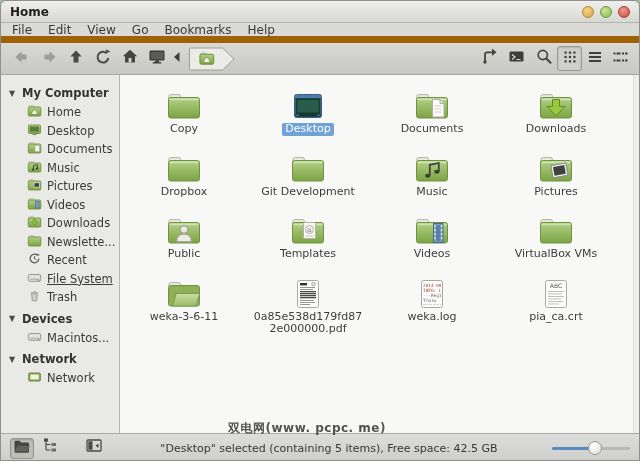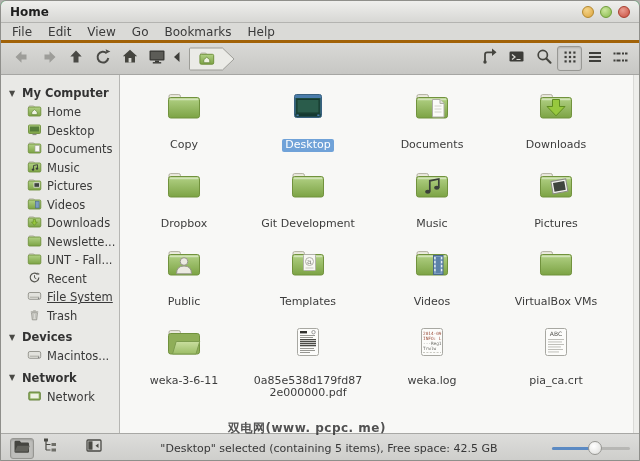--- a/index.html
+++ b/index.html
@@ -8,21 +8,21 @@
             background:#86efac; overflow:hidden; border-radius:6px 6px 0 0; }
   
   .titlebar { height:22px; display:flex; align-items:center; padding:0 9px;
               background:linear-gradient(#efefed,#d7d7d4); border-bottom:1px solid #b3b3b0;
               border-radius:5px 5px 0 0; }
   .title { font-size:12px; font-weight:bold; color:#1e1e1e; }
   .winbtns { margin-left:auto; display:flex; gap:6px; }
   .orb { width:12px; height:12px; border-radius:50%; }
   
   .menubar { height:20px; background:#dadad7; display:flex; align-items:center;
-             padding-left:3px; border-bottom:3px solid #a16207; }
+             padding-left:3px; border-bottom:7px solid #a16207; }
   .menuitem { font-size:12px; color:#3a3a3a; padding:1px 8px; cursor:default; }
   
   .toolbar { height:32px; background:linear-gradient(#d9d9d6,#c7c7c4);
              border-bottom:1px solid #a6a6a3; display:flex; align-items:center; padding:0 7px; }
   .tbtn { width:27px; height:25px; display:flex; align-items:center; justify-content:center; border-radius:3px; }
   .tbtn.narrow { width:14px; }
   .viewbtn { width:25px; height:25px; display:flex; align-items:center; justify-content:center; border-radius:3px; }
   .viewbtn.active { background:#cfcfcc; border:1px solid #989894; box-shadow:inset 0 1px 2px rgba(0,0,0,.15); }
   .crumb { margin-left:5px; position:relative; width:48px; height:26px; }
   .tspacer { flex:1; }
@@ -34,21 +34,21 @@
                font-size:11.5px; font-weight:bold; color:#333; margin-top:2px; }
   .sb-header .exp { font-size:8px; color:#4a4a46; width:13px; }
   .sb-item { display:flex; align-items:center; height:18.5px; padding-left:26px;
              font-size:11.5px; color:#3a3a3a; white-space:nowrap; }
   .sb-item svg { margin-right:5px; flex:none; }
   .sb-item.underline span { text-decoration:underline; }
   .main { flex:1; position:relative; background:#f8f8f6; padding:12px 0 0 2px; overflow:hidden; }
   .grid { display:grid; grid-template-columns:repeat(4,124px); row-gap:14px; }
   .cell { width:124px; display:flex; flex-direction:column; align-items:center; }
   .cell .icn { height:34px; display:flex; align-items:flex-end; justify-content:center; }
-  .cell .lbl { margin-top:18px; font-size:11px; line-height:12.5px; color:#3c3c3c;
+  .cell .lbl { margin-top:2px; font-size:11px; line-height:12.5px; color:#3c3c3c;
                text-align:center; max-width:112px; overflow-wrap:anywhere; }
   .cell.selected .lbl { background:#70a2d8; color:#fff; border-radius:2px; padding:0 3px; }
   .vscroll { position:absolute; right:0; top:0; bottom:0; width:6px; background:#eeeeeb; border-left:1px solid #dadad7; }
   
   .statusbar { height:29px; display:flex; align-items:center; gap:5px;
                background:linear-gradient(#dddddb,#cdcdca); border-top:1px solid #a8a8a5; padding:0 9px; }
   .sbtn { width:24px; height:21px; display:flex; align-items:center; justify-content:center; border-radius:3px; }
   .sbtn.pressed { background:#bebebb; border:1px solid #969692; box-shadow:inset 0 1px 2px rgba(0,0,0,.18); }
   .sbtn.gap { margin-left:14px; }
   .statustext { flex:1; text-align:center; font-size:11px; color:#373737; }
@@ -269,27 +269,20 @@
         </div>
         <div class="sb-item">
           <span><svg width="15" height="13" viewBox="0 0 15 13">
               <path d="M1.8 4 V2.9 q0-1 1-1 h3.8 l1 1.2" fill="#ecebdf" stroke="#a8a69a" stroke-width=".8"></path>
               <rect x="1.3" y="3" width="12.5" height="9" rx="1.2" fill="url(#gf)" stroke="#6f913c" stroke-width=".9"></rect>
             </svg></span>
           <span>Newslette...</span>
         </div>
         <div class="sb-item">
           <span><svg width="15" height="13" viewBox="0 0 15 13">
-              <path d="M1.8 4 V2.9 q0-1 1-1 h3.8 l1 1.2" fill="#ecebdf" stroke="#a8a69a" stroke-width=".8"></path>
-              <rect x="1.3" y="3" width="12.5" height="9" rx="1.2" fill="url(#gf)" stroke="#6f913c" stroke-width=".9"></rect>
-            </svg></span>
-          <span>UNT - Fall...</span>
-        </div>
-        <div class="sb-item">
-          <span><svg width="15" height="13" viewBox="0 0 15 13">
               <path d="M11.8 6.5 a4.3 4.3 0 1 1 -1.5-3.3" fill="none" stroke="#55554f" stroke-width="1.2"></path>
               <path d="M10 1.5 l.6 2.4 2.3-.8 z" fill="#55554f"></path>
               <path d="M7.5 4.2 v2.5 l1.8 1" fill="none" stroke="#55554f" stroke-width="1"></path>
             </svg></span>
           <span>Recent</span>
         </div>
         <div class="sb-item underline">
           <span><svg width="15" height="13" viewBox="0 0 15 13">
               <rect x="1.3" y="3.5" width="12.4" height="6.8" rx="1.6" fill="#e2e2dd" stroke="#8f8f88" stroke-width=".9"></rect>
               <path d="M2.8 8.2 h9.4" stroke="#9a9a93" stroke-width=".8"></path>

